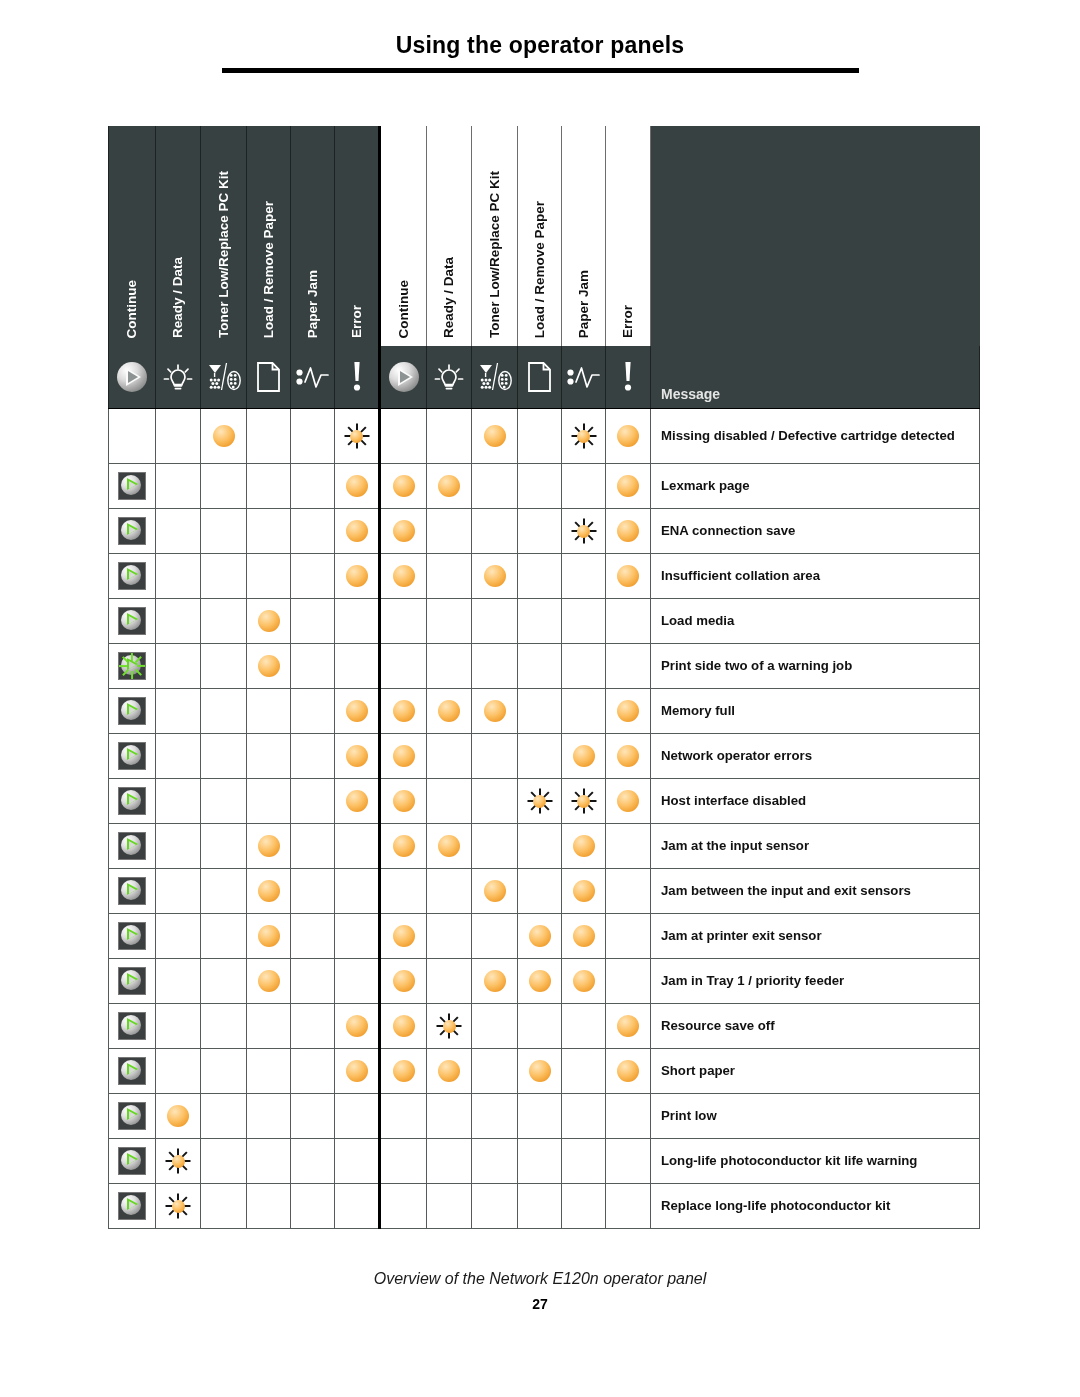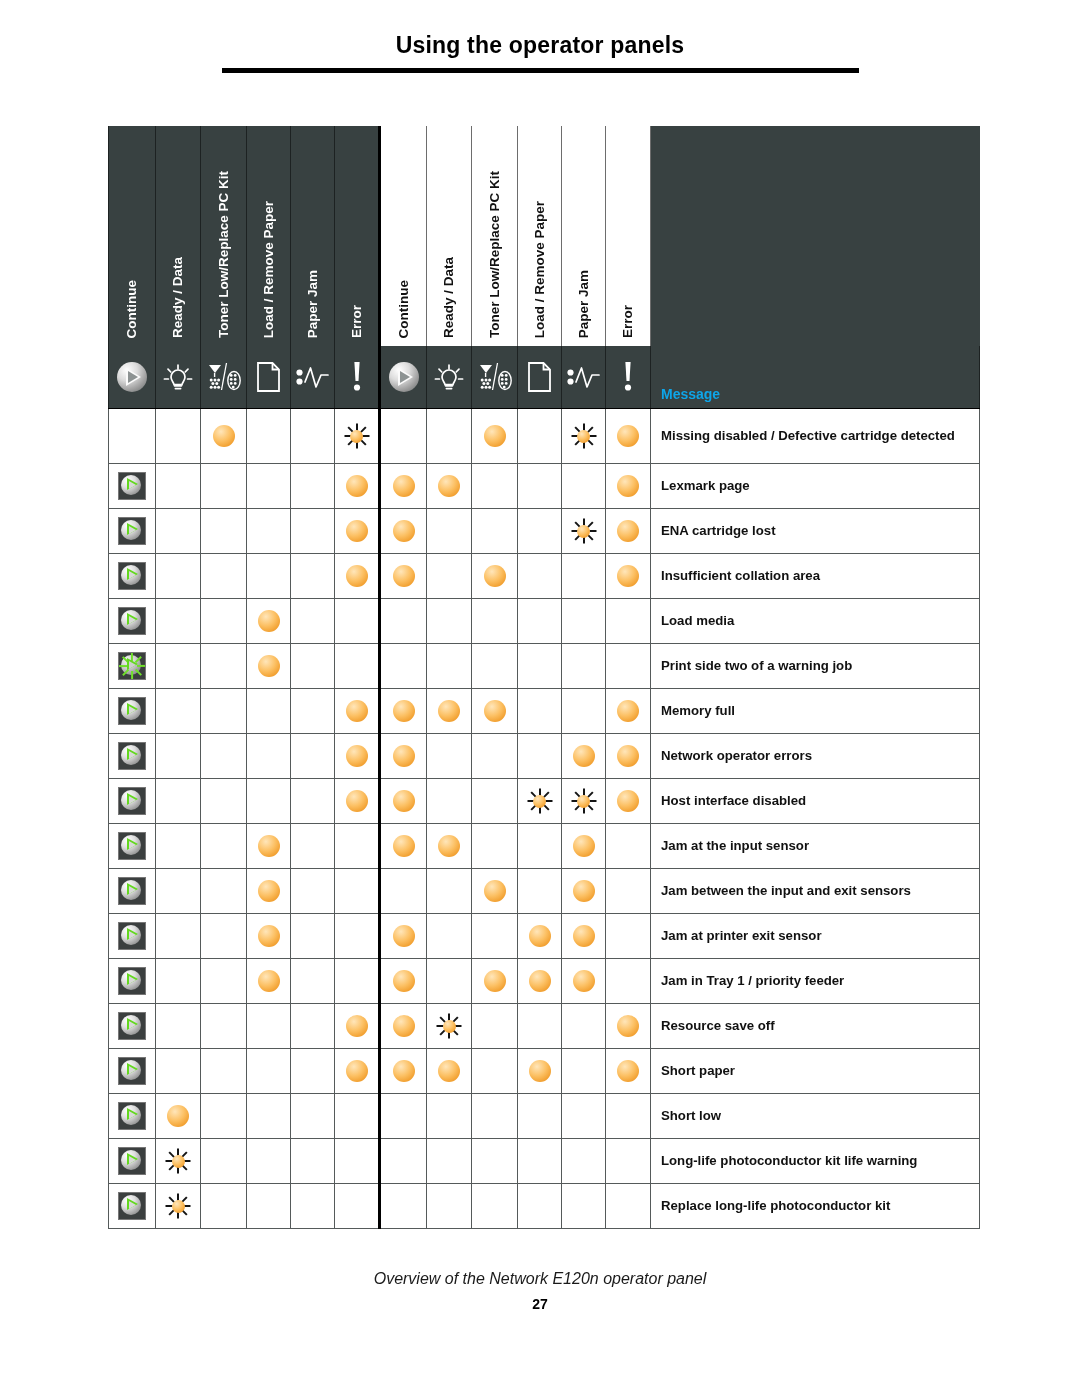--- a/index.html
+++ b/index.html
@@ -147,21 +147,21 @@
   }
   .iconrow td.sep-left  { border-left: 3px solid #000 !important; }
   .iconrow td.sep-right { border-right: 3px solid #000 !important; }
   .iconrow td.msgcell {
     text-align: left;
     padding-left: 10px !important;
     vertical-align: bottom;
     border-left: 1px solid #8e8e8e !important;
   }
   .msg-head {
-    color: #0ea5e9;
+    color: #e5e5e5;
     font-weight: bold;
     font-size: 14px;
     display: block;
     padding-bottom: 6px;
   }
   .icon-svg { display: block; margin: 0 auto; }
 
   
   tr.datarow td {
     height: 36px;
@@ -447,21 +447,21 @@
           <td></td>
           <td></td>
           <td></td>
           <td><span style="display:inline-block;width:22px;height:22px;border-radius:50%;vertical-align:middle;background:radial-gradient(circle at 36% 30%,#ffe6ba 0%,#fcc063 45%,#f2a132 75%,#e08d1c 100%);"></span></td>
           <td class="sep-left"><span style="display:inline-block;width:22px;height:22px;border-radius:50%;vertical-align:middle;background:radial-gradient(circle at 36% 30%,#ffe6ba 0%,#fcc063 45%,#f2a132 75%,#e08d1c 100%);"></span></td>
           <td></td>
           <td></td>
           <td></td>
           <td><span style="display:inline-block;position:relative;width:26px;height:26px;vertical-align:middle;"><span style="position:absolute;left:50%;top:50%;width:2px;height:7px;background:#141414;transform:translate(-50%,-50%) rotate(0deg) translateY(-9px);"></span><span style="position:absolute;left:50%;top:50%;width:2px;height:7px;background:#141414;transform:translate(-50%,-50%) rotate(45deg) translateY(-9px);"></span><span style="position:absolute;left:50%;top:50%;width:2px;height:7px;background:#141414;transform:translate(-50%,-50%) rotate(90deg) translateY(-9px);"></span><span style="position:absolute;left:50%;top:50%;width:2px;height:7px;background:#141414;transform:translate(-50%,-50%) rotate(135deg) translateY(-9px);"></span><span style="position:absolute;left:50%;top:50%;width:2px;height:7px;background:#141414;transform:translate(-50%,-50%) rotate(180deg) translateY(-9px);"></span><span style="position:absolute;left:50%;top:50%;width:2px;height:7px;background:#141414;transform:translate(-50%,-50%) rotate(225deg) translateY(-9px);"></span><span style="position:absolute;left:50%;top:50%;width:2px;height:7px;background:#141414;transform:translate(-50%,-50%) rotate(270deg) translateY(-9px);"></span><span style="position:absolute;left:50%;top:50%;width:2px;height:7px;background:#141414;transform:translate(-50%,-50%) rotate(315deg) translateY(-9px);"></span><span style="position:absolute;left:6.5px;top:6.5px;width:13px;height:13px;border-radius:50%;background:radial-gradient(circle at 36% 30%,#ffe6ba 0%,#fcc063 45%,#f2a132 75%,#e08d1c 100%);"></span></span></td>
           <td><span style="display:inline-block;width:22px;height:22px;border-radius:50%;vertical-align:middle;background:radial-gradient(circle at 36% 30%,#ffe6ba 0%,#fcc063 45%,#f2a132 75%,#e08d1c 100%);"></span></td>
-          <td class="msgcell">ENA cartridge lost</td>
+          <td class="msgcell">ENA connection save</td>
         </tr>
         <tr class="datarow">
           <td><span style="display:inline-block;position:relative;width:26px;height:26px;vertical-align:middle;background:#3b3f3f;border:1px solid #777;"><span style="position:absolute;left:2px;top:2px;width:20px;height:20px;border-radius:50%;background:radial-gradient(circle at 32% 27%,#ffffff 0%,#dedede 38%,#9f9f9f 72%,#6b6f6f 100%);"></span><span style="position:absolute;left:8px;top:5.4px;width:0;height:0;border-top:6.8px solid transparent;border-bottom:6.8px solid transparent;border-left:11px solid #63d81f;"></span><span style="position:absolute;left:9.6px;top:7.6px;width:0;height:0;border-top:4.6px solid transparent;border-bottom:4.6px solid transparent;border-left:7.4px solid #d9d9d9;"></span></span></td>
           <td></td>
           <td></td>
           <td></td>
           <td></td>
           <td><span style="display:inline-block;width:22px;height:22px;border-radius:50%;vertical-align:middle;background:radial-gradient(circle at 36% 30%,#ffe6ba 0%,#fcc063 45%,#f2a132 75%,#e08d1c 100%);"></span></td>
           <td class="sep-left"><span style="display:inline-block;width:22px;height:22px;border-radius:50%;vertical-align:middle;background:radial-gradient(circle at 36% 30%,#ffe6ba 0%,#fcc063 45%,#f2a132 75%,#e08d1c 100%);"></span></td>
           <td></td>
@@ -642,21 +642,21 @@
           <td></td>
           <td></td>
           <td></td>
           <td></td>
           <td class="sep-left"></td>
           <td></td>
           <td></td>
           <td></td>
           <td></td>
           <td></td>
-          <td class="msgcell">Short low</td>
+          <td class="msgcell">Print low</td>
         </tr>
         <tr class="datarow">
           <td><span style="display:inline-block;position:relative;width:26px;height:26px;vertical-align:middle;background:#3b3f3f;border:1px solid #777;"><span style="position:absolute;left:2px;top:2px;width:20px;height:20px;border-radius:50%;background:radial-gradient(circle at 32% 27%,#ffffff 0%,#dedede 38%,#9f9f9f 72%,#6b6f6f 100%);"></span><span style="position:absolute;left:8px;top:5.4px;width:0;height:0;border-top:6.8px solid transparent;border-bottom:6.8px solid transparent;border-left:11px solid #63d81f;"></span><span style="position:absolute;left:9.6px;top:7.6px;width:0;height:0;border-top:4.6px solid transparent;border-bottom:4.6px solid transparent;border-left:7.4px solid #d9d9d9;"></span></span></td>
           <td><span style="display:inline-block;position:relative;width:26px;height:26px;vertical-align:middle;"><span style="position:absolute;left:50%;top:50%;width:2px;height:7px;background:#141414;transform:translate(-50%,-50%) rotate(0deg) translateY(-9px);"></span><span style="position:absolute;left:50%;top:50%;width:2px;height:7px;background:#141414;transform:translate(-50%,-50%) rotate(45deg) translateY(-9px);"></span><span style="position:absolute;left:50%;top:50%;width:2px;height:7px;background:#141414;transform:translate(-50%,-50%) rotate(90deg) translateY(-9px);"></span><span style="position:absolute;left:50%;top:50%;width:2px;height:7px;background:#141414;transform:translate(-50%,-50%) rotate(135deg) translateY(-9px);"></span><span style="position:absolute;left:50%;top:50%;width:2px;height:7px;background:#141414;transform:translate(-50%,-50%) rotate(180deg) translateY(-9px);"></span><span style="position:absolute;left:50%;top:50%;width:2px;height:7px;background:#141414;transform:translate(-50%,-50%) rotate(225deg) translateY(-9px);"></span><span style="position:absolute;left:50%;top:50%;width:2px;height:7px;background:#141414;transform:translate(-50%,-50%) rotate(270deg) translateY(-9px);"></span><span style="position:absolute;left:50%;top:50%;width:2px;height:7px;background:#141414;transform:translate(-50%,-50%) rotate(315deg) translateY(-9px);"></span><span style="position:absolute;left:6.5px;top:6.5px;width:13px;height:13px;border-radius:50%;background:radial-gradient(circle at 36% 30%,#ffe6ba 0%,#fcc063 45%,#f2a132 75%,#e08d1c 100%);"></span></span></td>
           <td></td>
           <td></td>
           <td></td>
           <td></td>
           <td class="sep-left"></td>
           <td></td>

